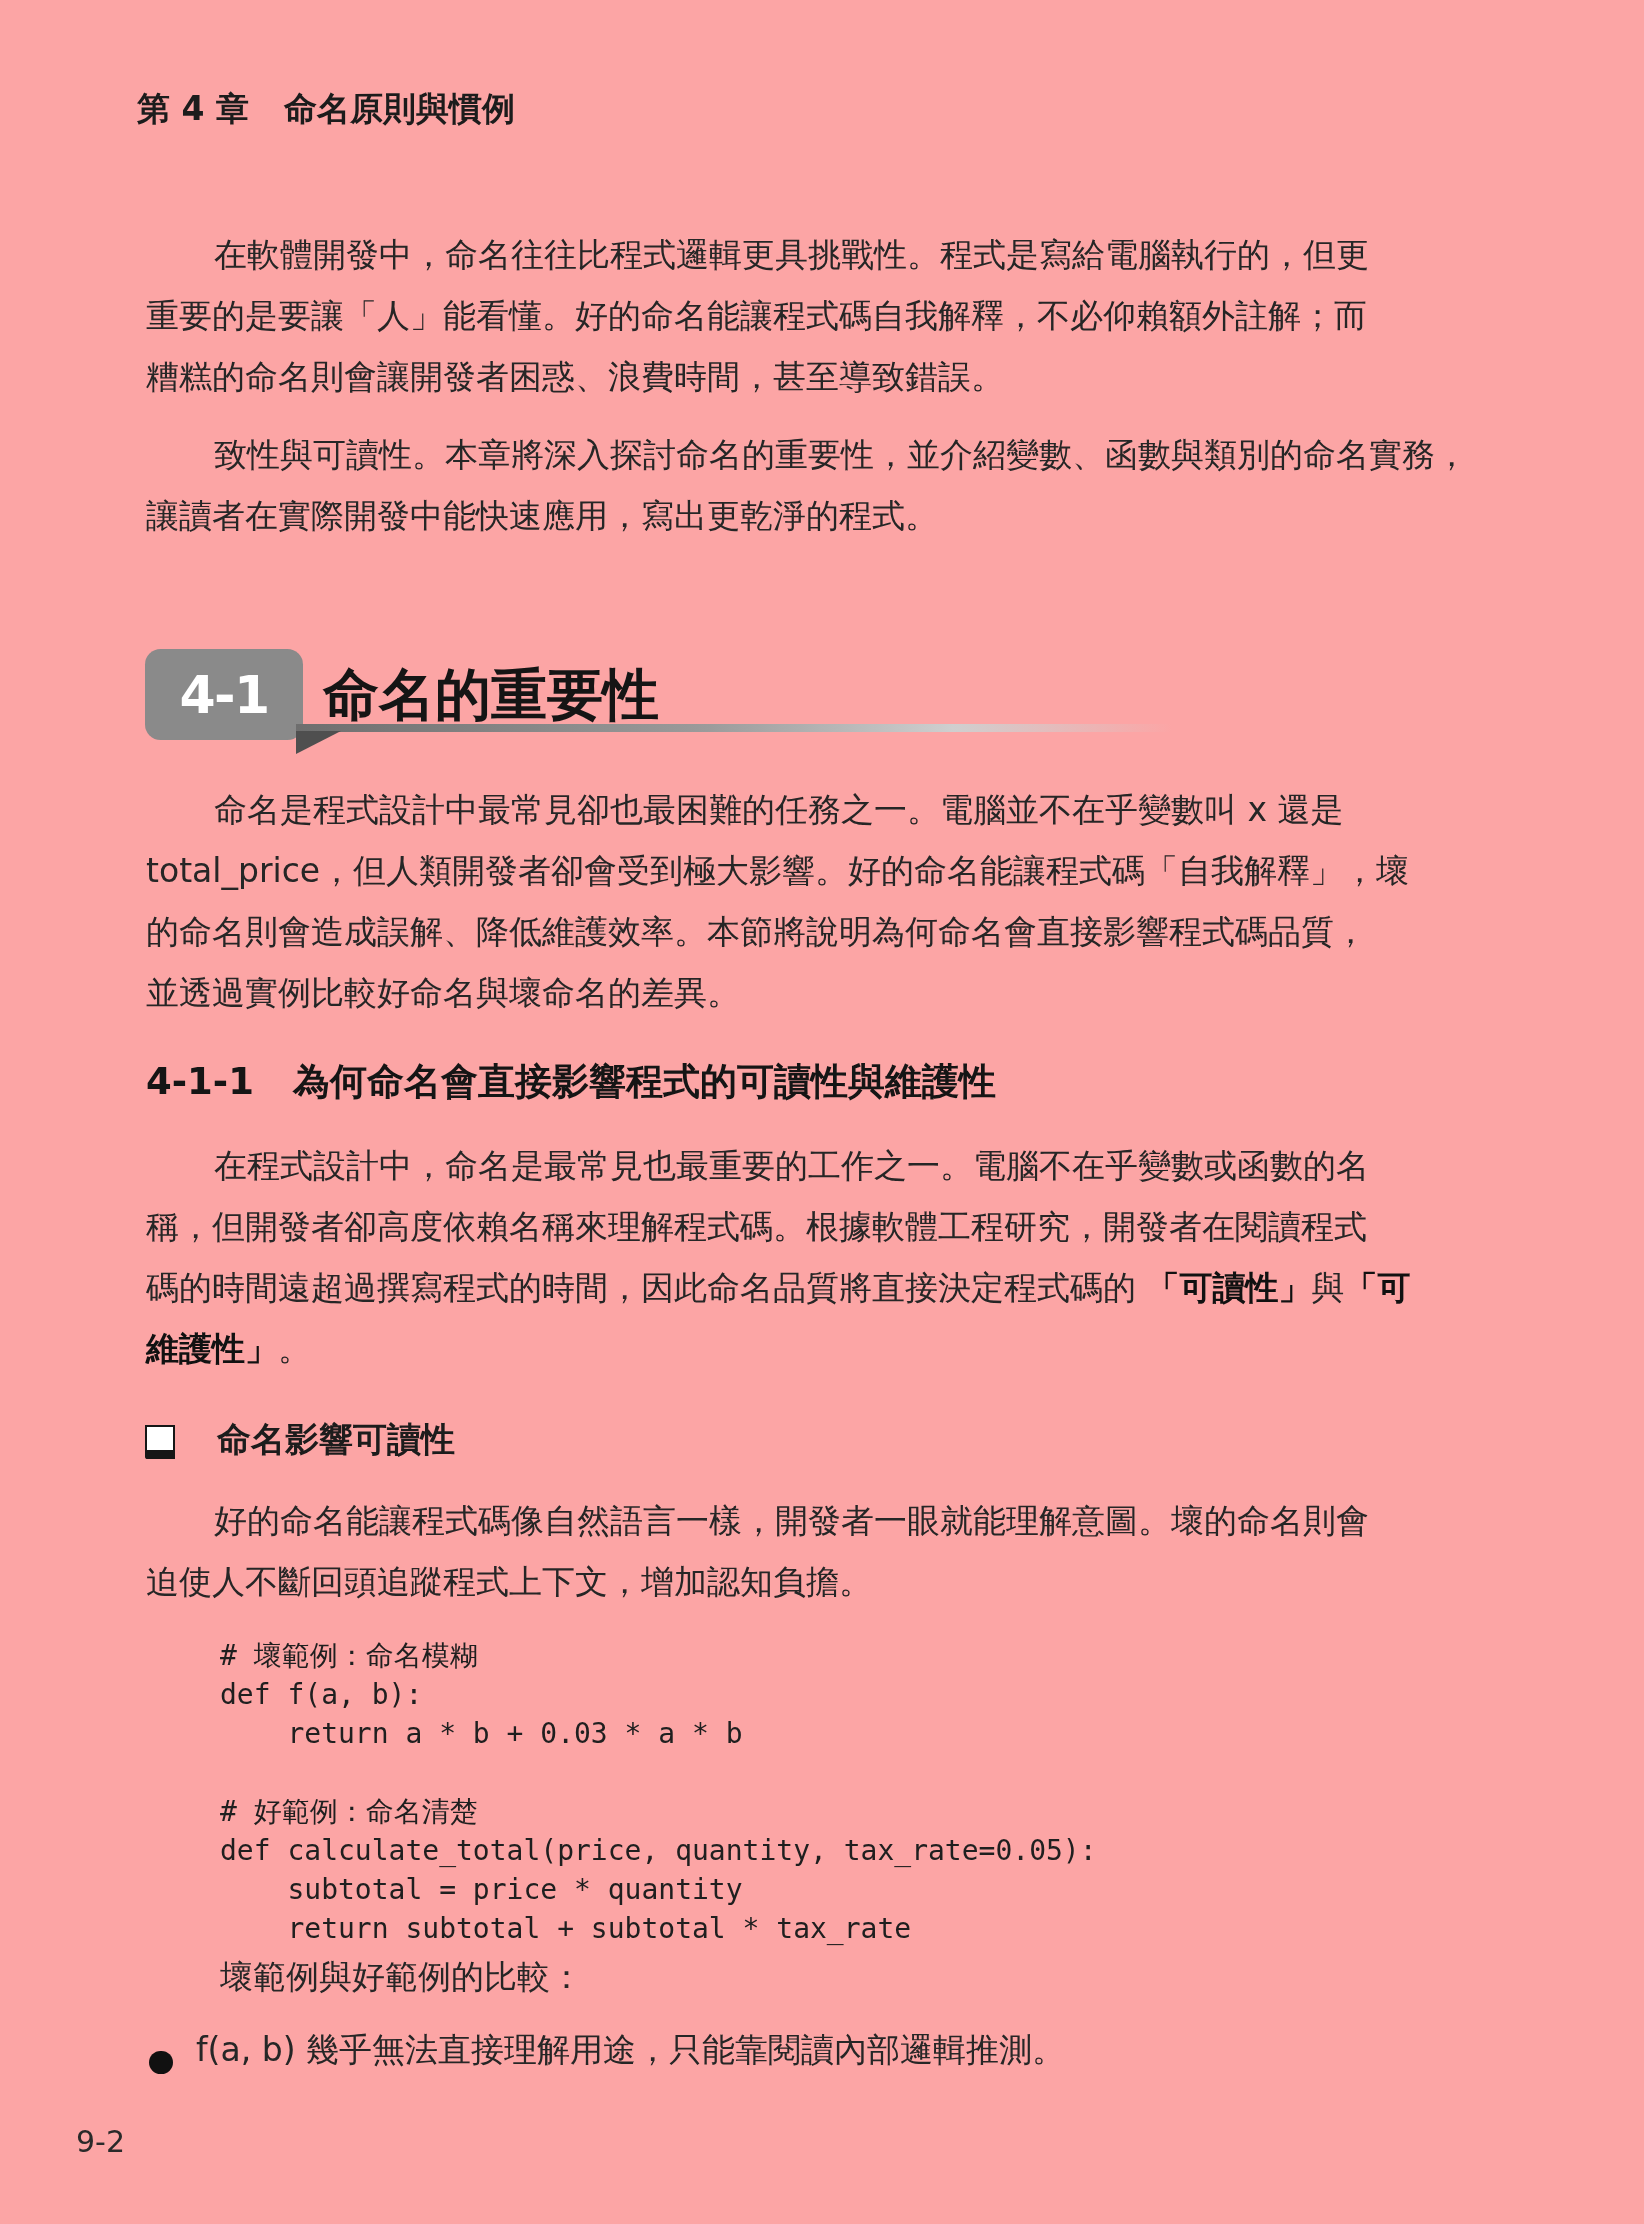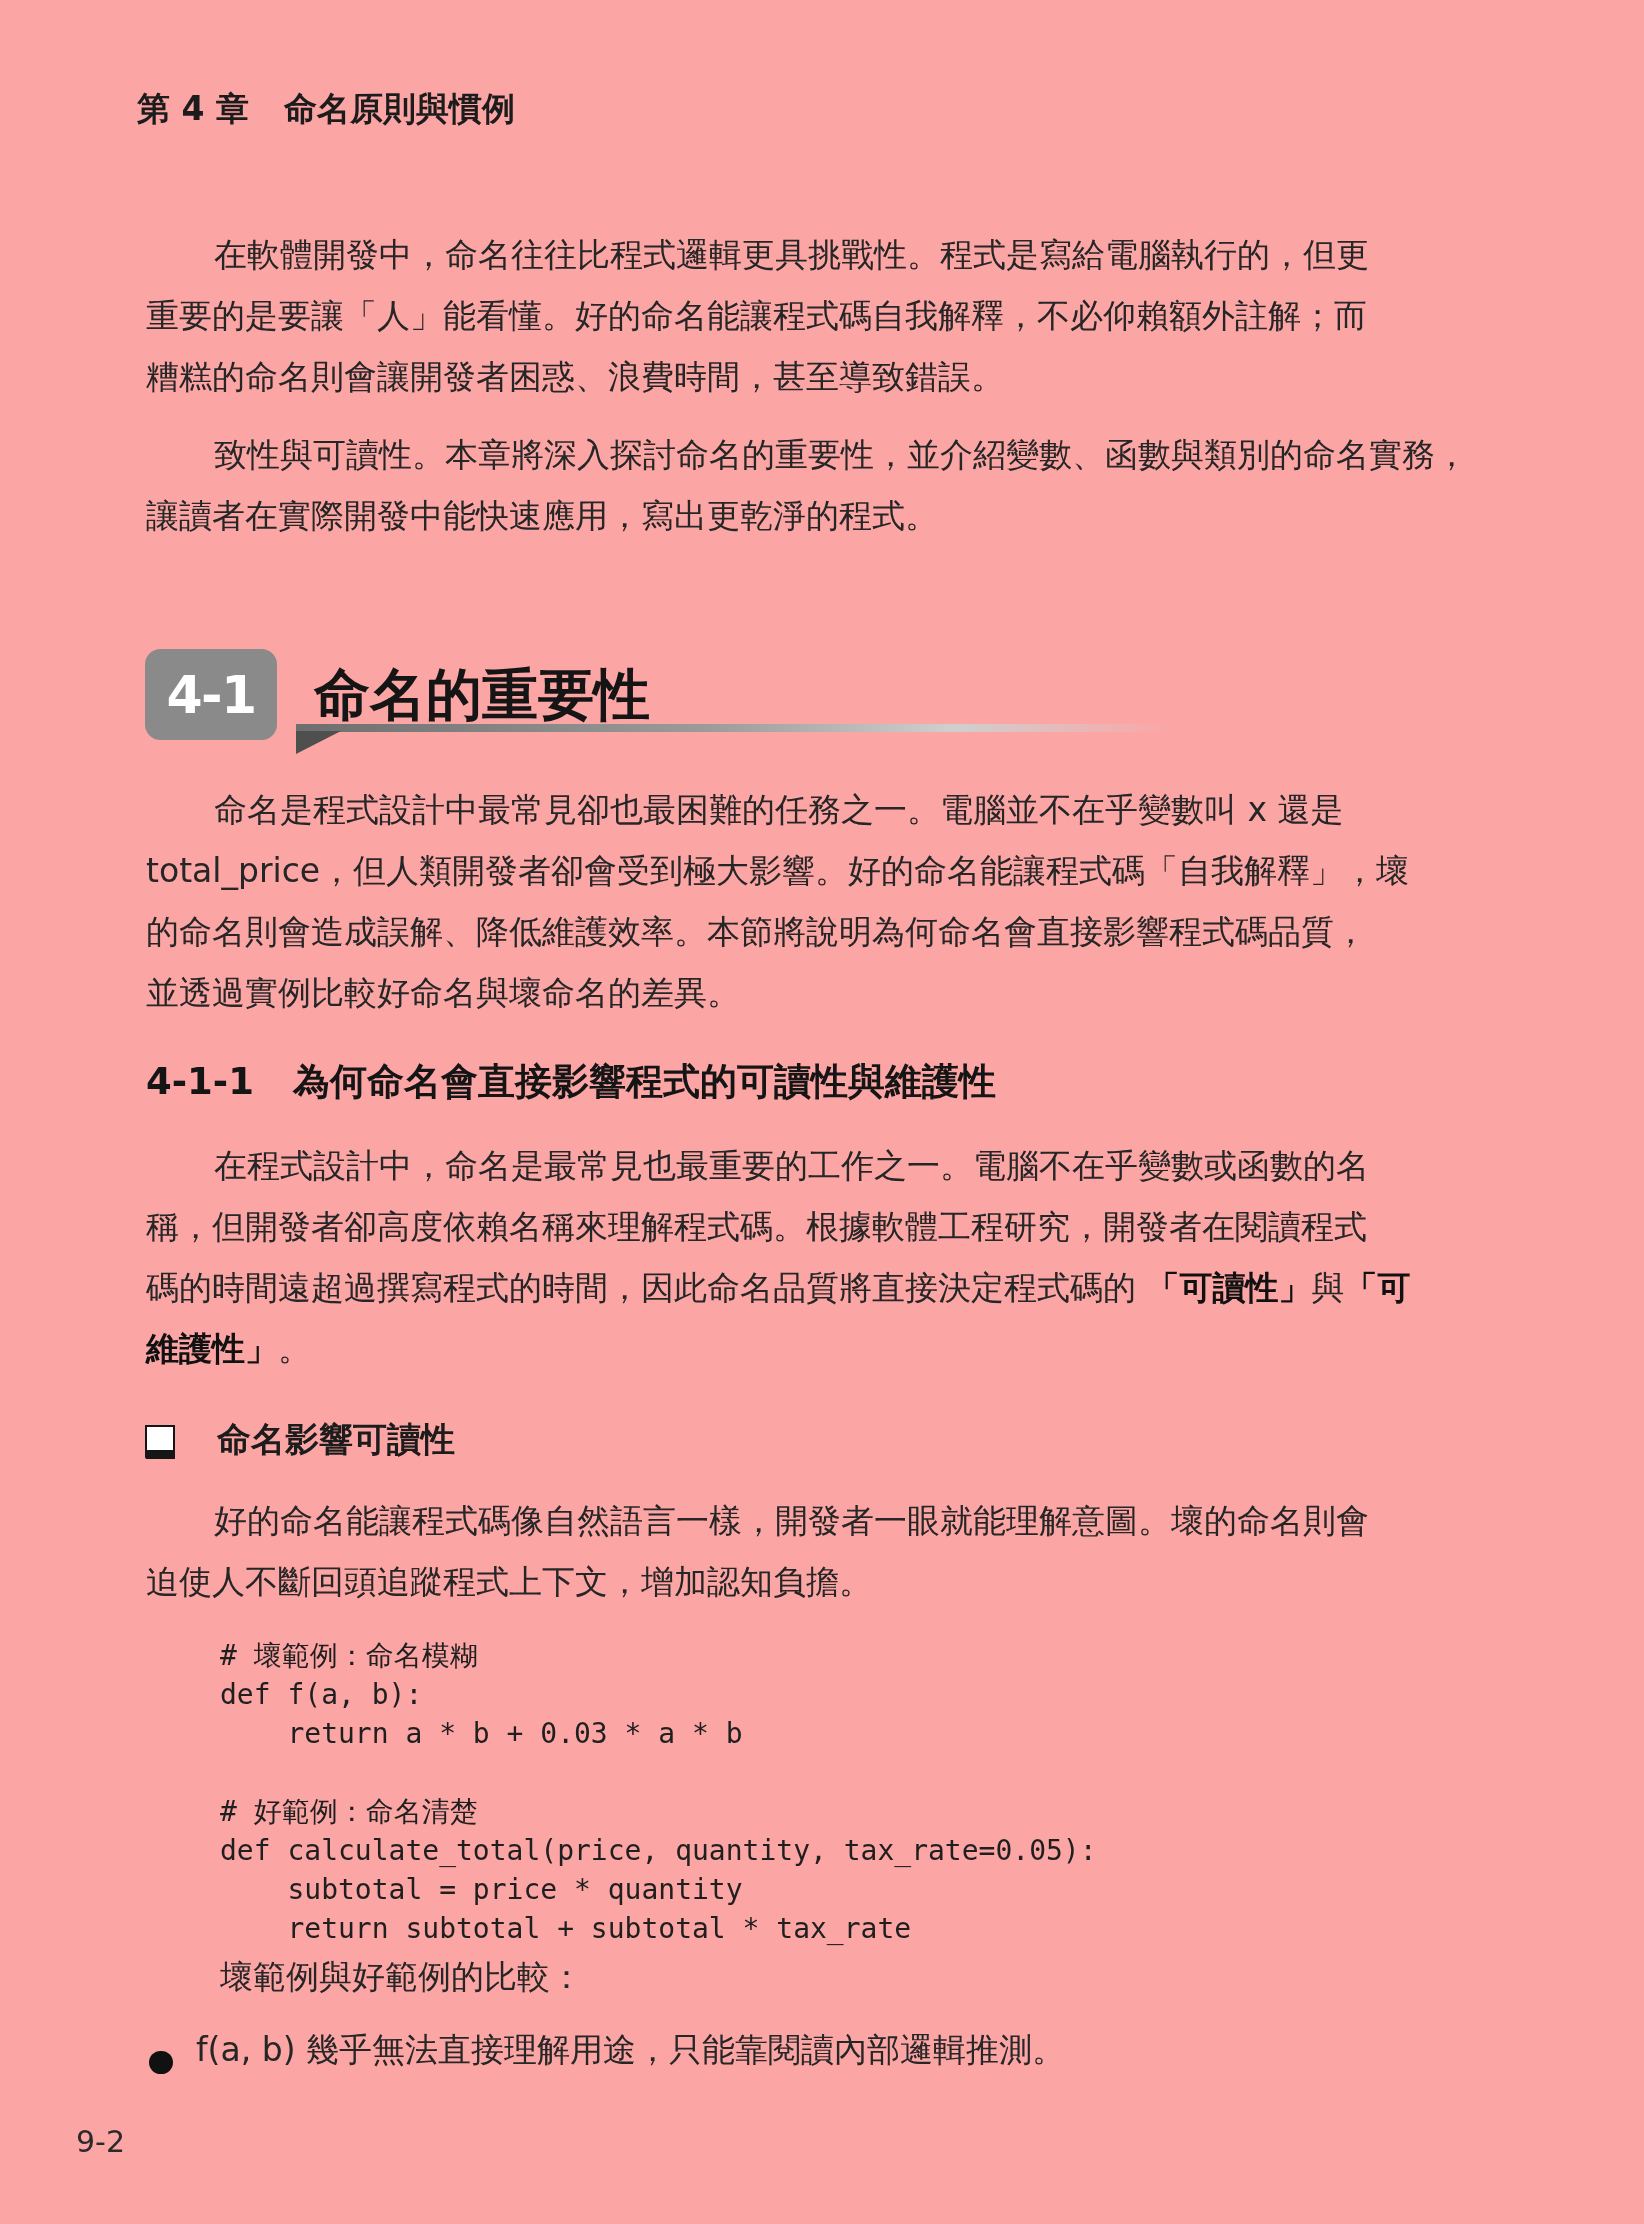--- a/index.html
+++ b/index.html
@@ -17,34 +17,34 @@
   
   .chap-head{top:87px;left:137px;font-size:33px;font-weight:bold;color:#1c1c1c;}
   .chap-head .chap-title{margin-left:35px;}
   
   .para{left:146px;width:1330px;font-size:33px;line-height:61px;color:#262626;}
   .para .line{white-space:nowrap;min-height:61px;}
   .para.indent-first .line:first-child{text-indent:68px;}
   .b{font-weight:bold;color:#111;}
   
   .sec-box{
-    left:145px;top:649px;width:132px;height:91px;
+    left:145px;top:649px;width:158px;height:91px;
     background:#8a8a8a;border-radius:15.6px;
     display:flex;align-items:center;justify-content:center;
   }
   .sec-num{color:#ffffff;font-size:52px;font-weight:bold;letter-spacing:-1.7px;}
   .sec-rule{
     left:296px;top:724px;width:913px;height:7.8px;
     background:linear-gradient(to right,#6e6e6e 0%,#9b9b9b 45%,#cfcfcf 72%,rgba(255,255,255,0) 96%);
   }
   .sec-fold{
     left:296px;top:731px;width:0;height:0;
     border-top:23.5px solid #4f4f4f;border-right:45px solid transparent;
   }
-  .sec-title{left:314px;top:649px;height:91px;line-height:91px;font-size:56px;font-weight:bold;color:#151515;}
+  .sec-title{left:323px;top:649px;height:91px;line-height:91px;font-size:56px;font-weight:bold;color:#151515;}
   
   .subsec-head{left:146px;top:1057px;font-size:37px;font-weight:bold;color:#151515;white-space:nowrap;text-align:right;}
   .subsec-head .subsec-title{margin-left:39px;}
   
   .check-row{left:145px;top:1417px;display:flex;align-items:center;font-family:Liberation Serif, serif;}
   .check-box{
     width:26px;height:22.6px;margin-top:3.5px;
     border:2.6px solid #161616;border-bottom-width:9.6px;border-bottom-left-radius:2.6px;
     background:#fff;
   }

